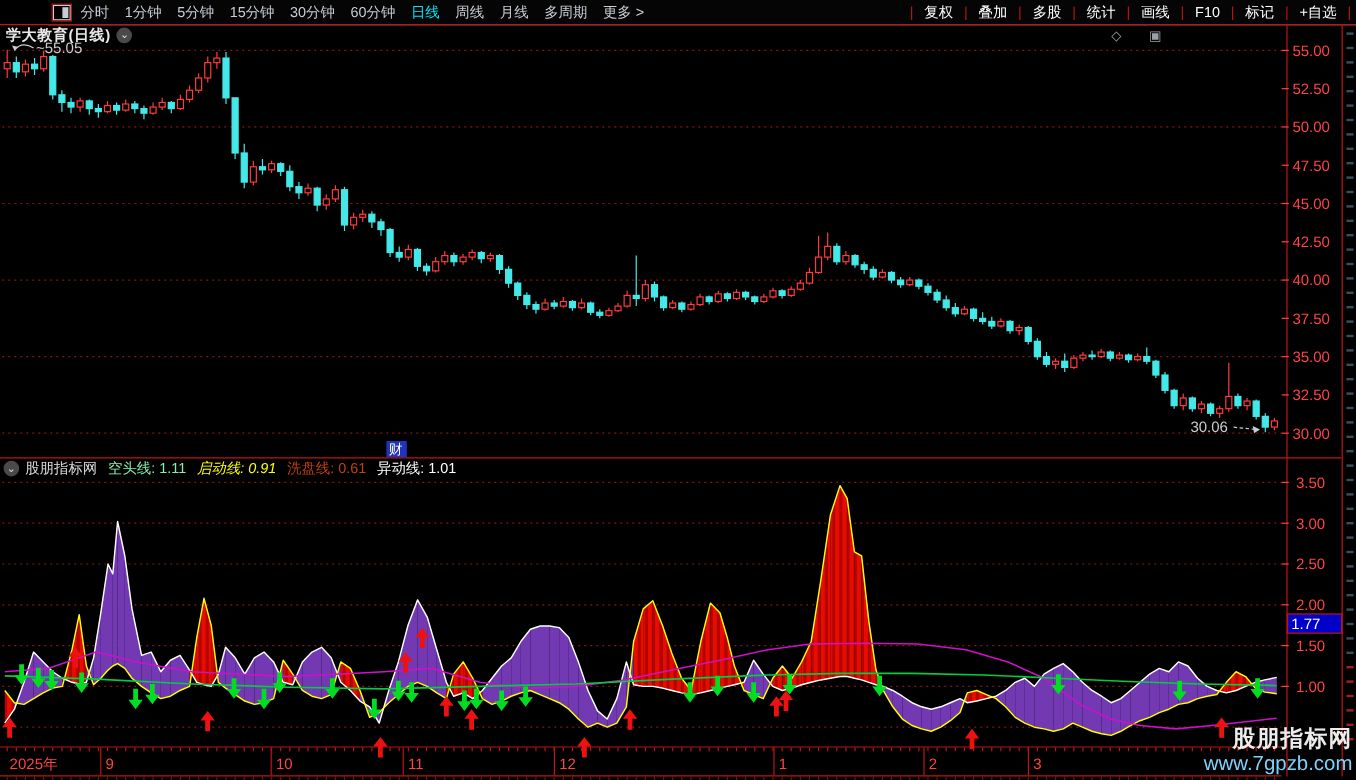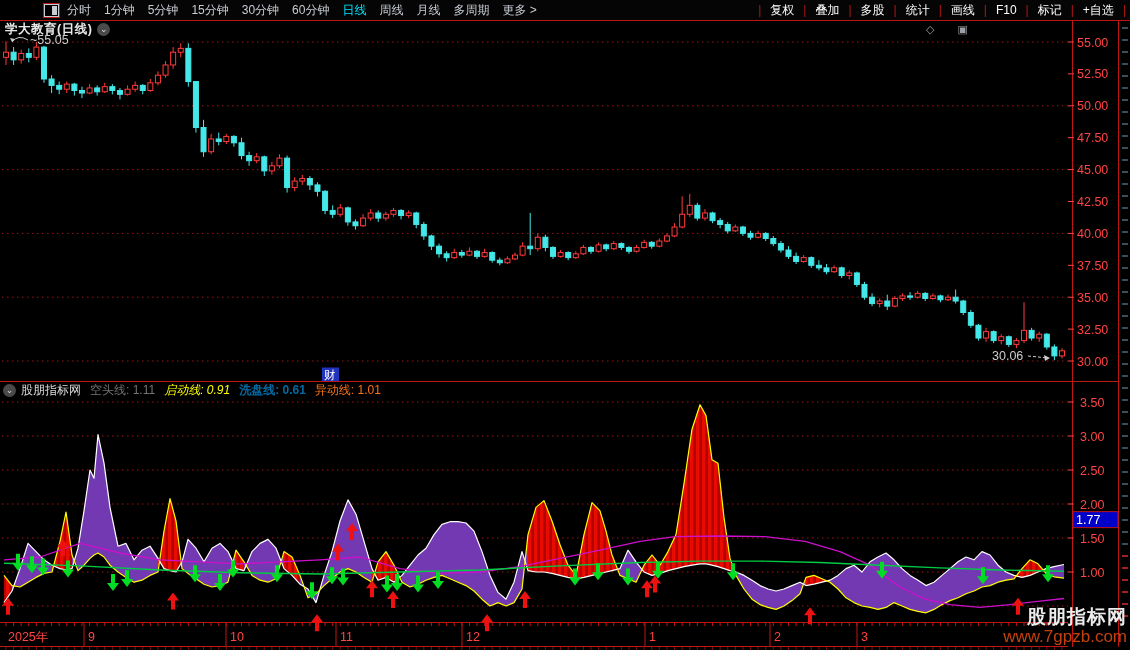--- a/index.html
+++ b/index.html
@@ -23,21 +23,21 @@
   .circ{display:inline-block;width:13px;height:13px;border-radius:50%;background:#4a4a4a;color:#ddd;
         font-size:9px;line-height:12px;text-align:center;margin-left:5px;}
   #titlerow .ricons{position:absolute;right:62px;color:#9aa0a6;font-size:11px;letter-spacing:10px;}
   
   #indhead{position:absolute;left:3px;top:383px;height:15px;display:flex;align-items:center;
            font-size:12px;white-space:nowrap;z-index:5;}
   #indhead span{margin-right:9px;}
   
   #wm{position:absolute;right:3px;bottom:3px;text-align:right;z-index:6;line-height:1.1;}
   #wm .l1{color:#ececec;font-size:19px;font-weight:bold;letter-spacing:1px;}
-  #wm .l2{color:#c2410c;font-size:17px;}
+  #wm .l2{color:#7dd3fc;font-size:17px;}
   svg{position:absolute;left:0;top:0;}
   text{font-family:"Liberation Sans",sans-serif;}
 </style>
 </head>
 <body>
 
 <div id="app">
   <div id="toolbar">
     <span class="win"></span>
     <span id="tb-left"><span class="litem">分时</span><span class="litem">1分钟</span><span class="litem">5分钟</span><span class="litem">15分钟</span><span class="litem">30分钟</span><span class="litem">60分钟</span><span class="litem active">日线</span><span class="litem">周线</span><span class="litem">月线</span><span class="litem">多周期</span><span class="litem">更多 &gt;</span></span>
@@ -65,21 +65,21 @@
 
   <div id="titlerow">
     <span class="t">学大教育(日线)</span>
     <span class="circ">⌄</span>
     <span class="ricons">◇ ▣</span>
   </div>
 
   <div id="indhead">
     <span class="circ" style="margin:0 5px 0 0">⌄</span>
     <span style="color:#ddd">股朋指标网</span>
-    <span id="indvals"><span style="color: #737373;">空头线: 1.11</span><span style="color: rgb(255, 255, 0); font-style: italic;">启动线: 0.91</span><span style="color: #0369a1; font-weight: bold;">洗盘线: 0.61</span><span style="color: #f97316;">异动线: 1.01</span></span>
+    <span id="indvals"><span style="color: #86efac;">空头线: 1.11</span><span style="color: rgb(255, 255, 0); font-style: italic;">启动线: 0.91</span><span style="color: #c2410c;">洗盘线: 0.61</span><span style="color: #ffffff;">异动线: 1.01</span></span>
   </div>
 
   <svg id="chart" width="1130" height="650">
       <defs>
         <pattern id="rs" width="6" height="8" patternUnits="userSpaceOnUse">
           <rect x="0" y="0" width="6" height="8" fill="#b30500"></rect>
           <rect x="0" y="0" width="3.4" height="8" fill="#e80c00"></rect>
         </pattern>
         <clipPath id="clipU">
           <rect x="2" y="21" width="1066" height="360"></rect>

